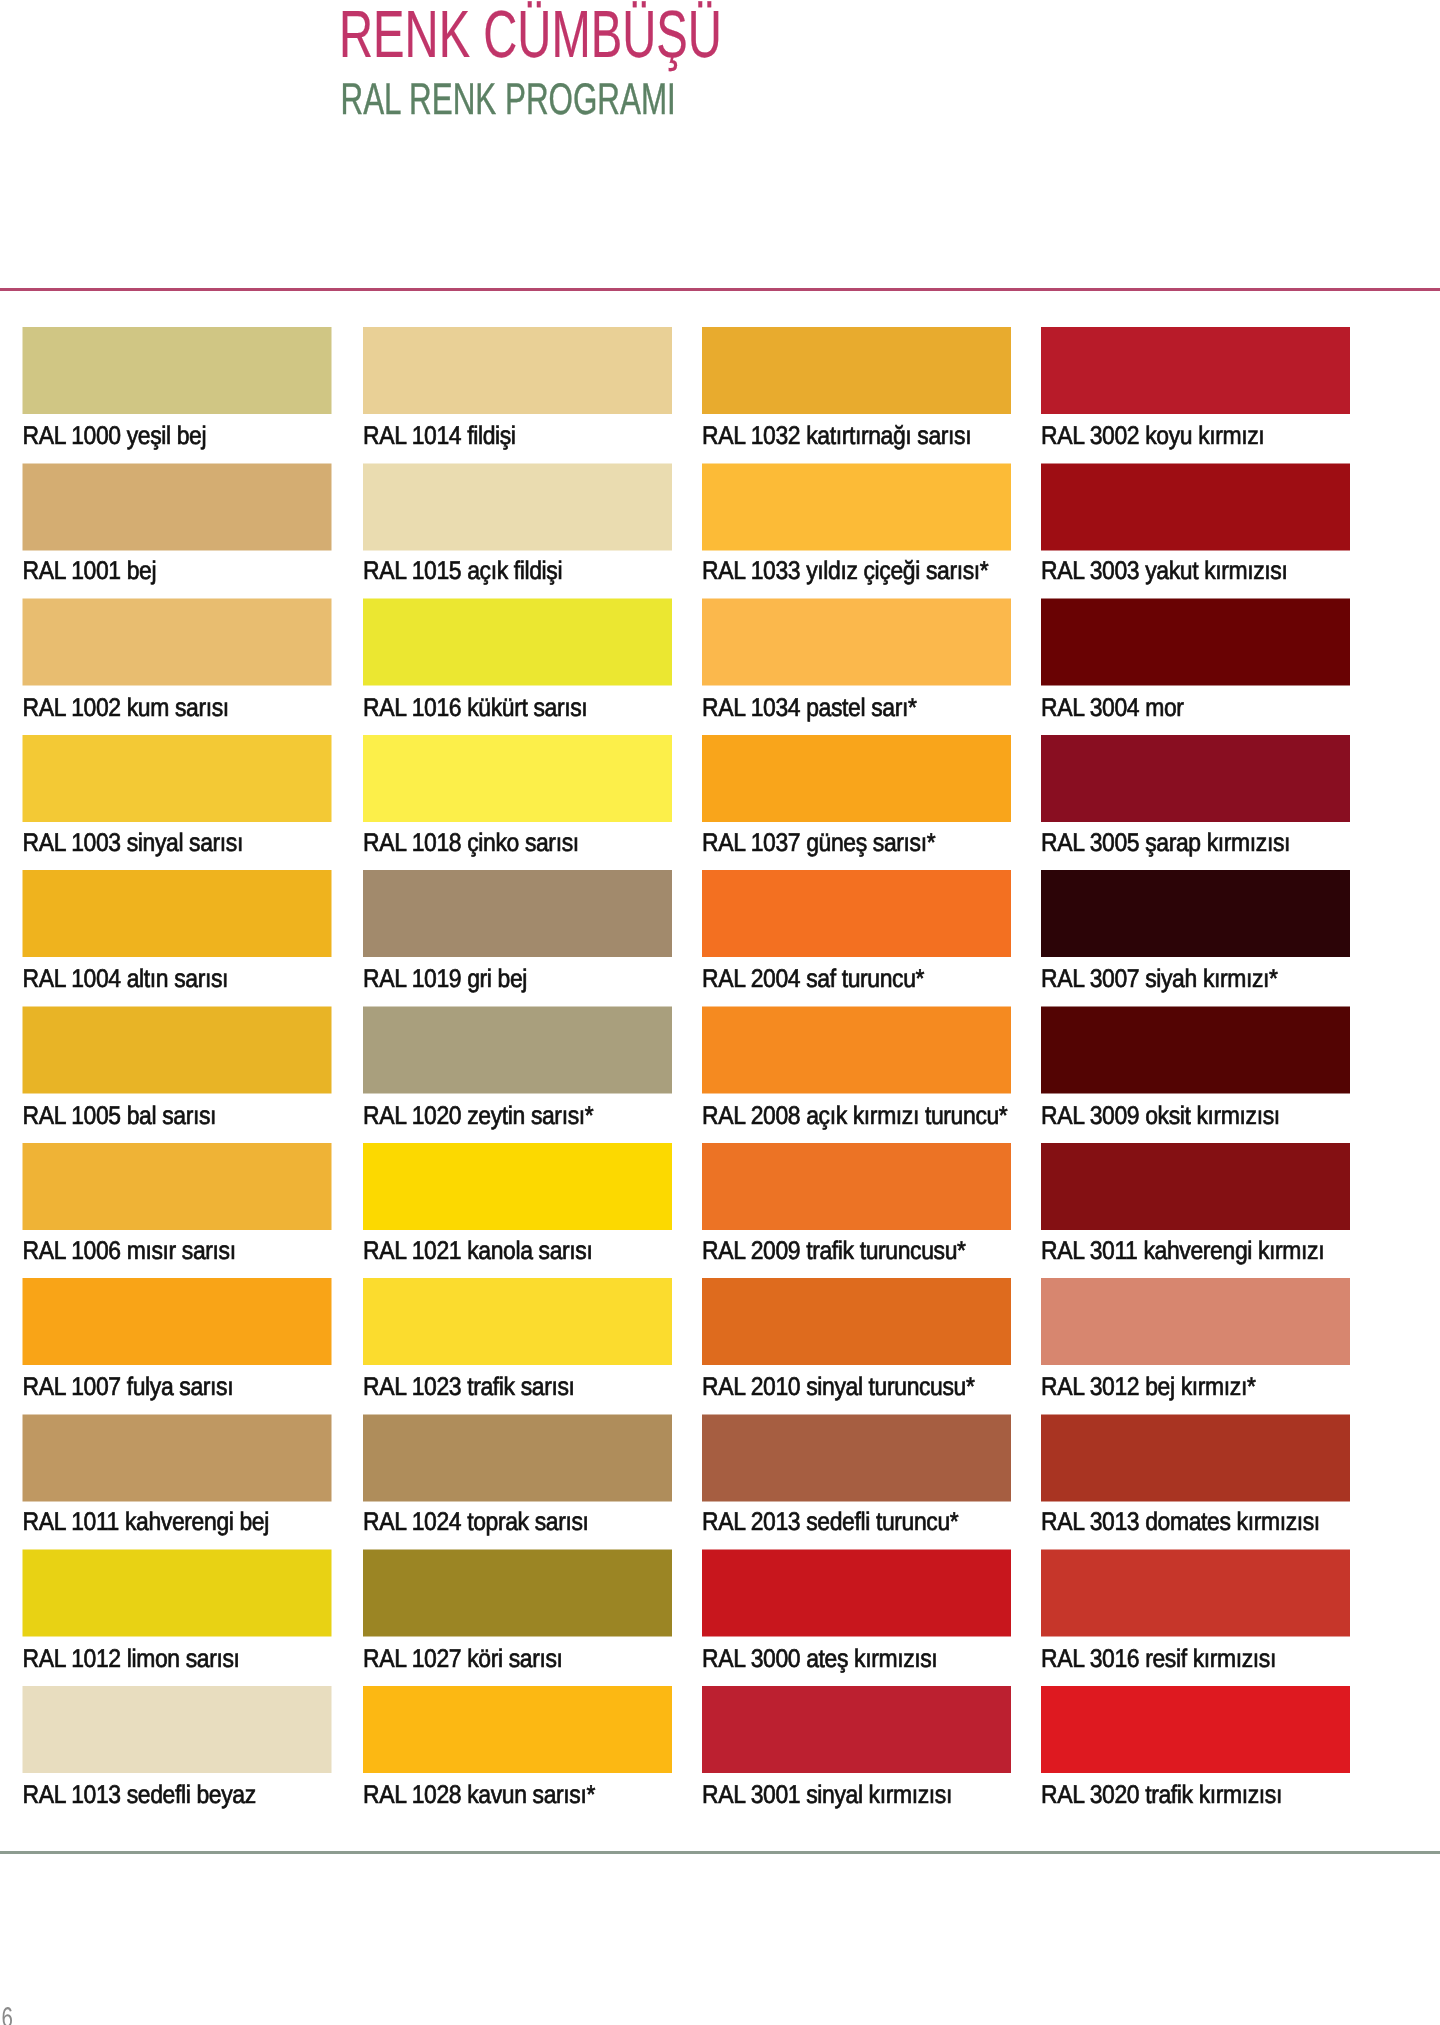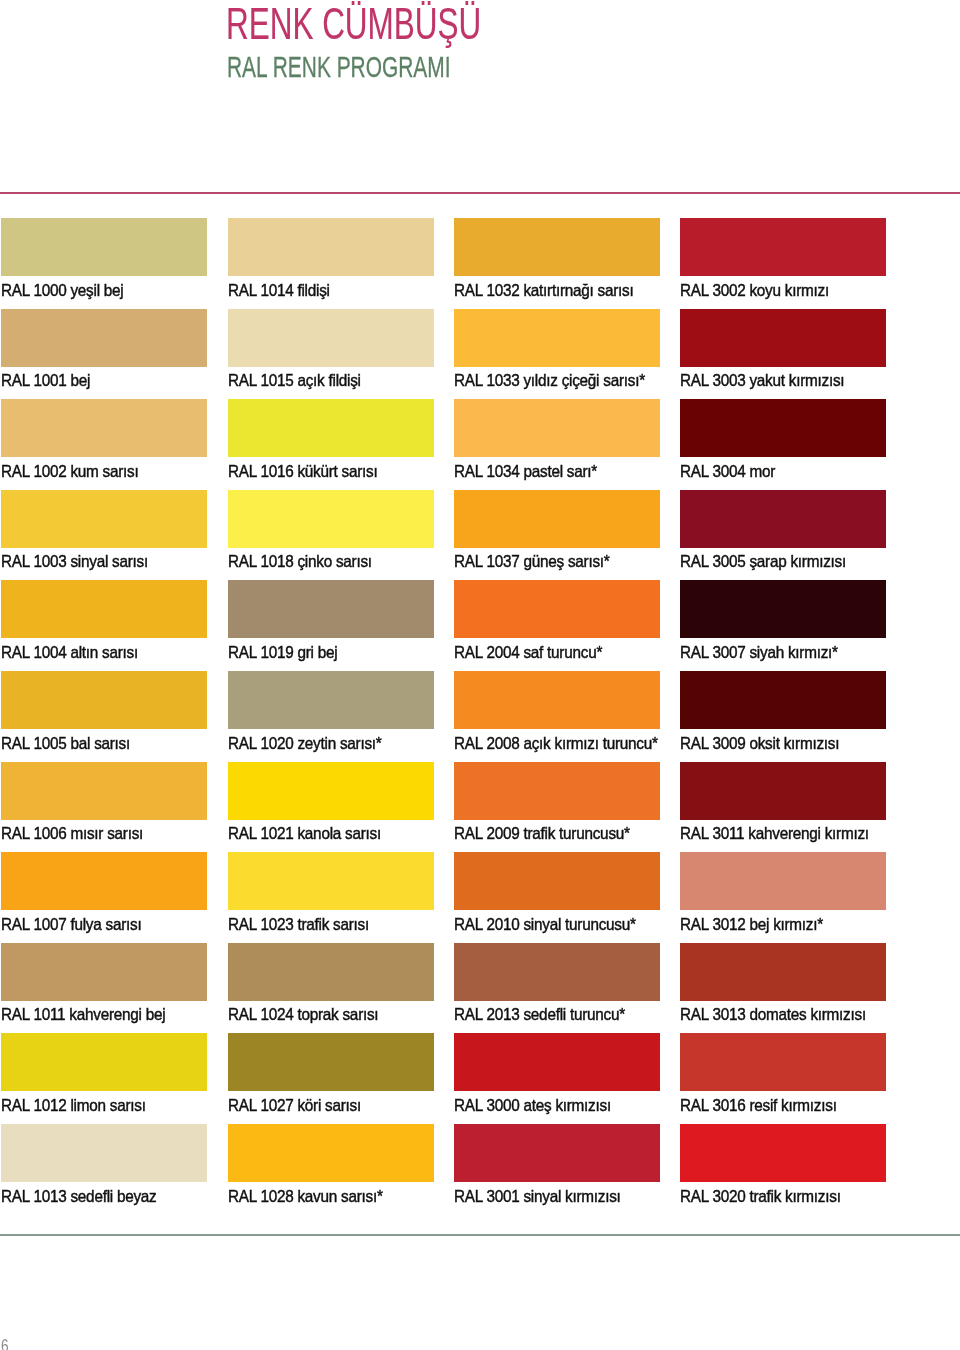--- a/index.html
+++ b/index.html
@@ -18,21 +18,21 @@
             -webkit-text-stroke:0.3px currentColor;
             transform:scaleX(0.709) translateZ(0);transform-origin:left top;}
 
   .rule{position:absolute;left:0;width:960px;height:2px;}
   .rule-top{top:192px;}
   .rule-bottom{top:1234px;}
 
   .grid{position:absolute;left:0;top:218px;width:960px;height:1000px;}
   .col{position:absolute;top:0;width:206px;}
   .col0{left:1px;} .col1{left:228px;} .col2{left:454px;} .col3{left:680px;}
-  .cell{position:absolute;left:0;width:194px;height:58px;padding-left:25px;}
+  .cell{position:absolute;left:14px;width:194px;height:58px;padding-left:25px;}
   .sw{position:absolute;left:0;top:0;width:206px;height:58px;}
   .lbl{position:absolute;left:0;top:58px;font-size:17px;line-height:17px;
        color:#111;white-space:nowrap;padding-top:5.5px;letter-spacing:-0.28px;
        -webkit-text-stroke:0.45px #111;
        transform:scaleX(0.90) translateZ(0);transform-origin:left top;}
 
   .pageno{position:absolute;left:1px;top:1336px;font-size:19px;line-height:19px;
           color:#8a8a8a;transform:scaleX(0.72) translateZ(0);transform-origin:left top;}
 </style>
 </head>

